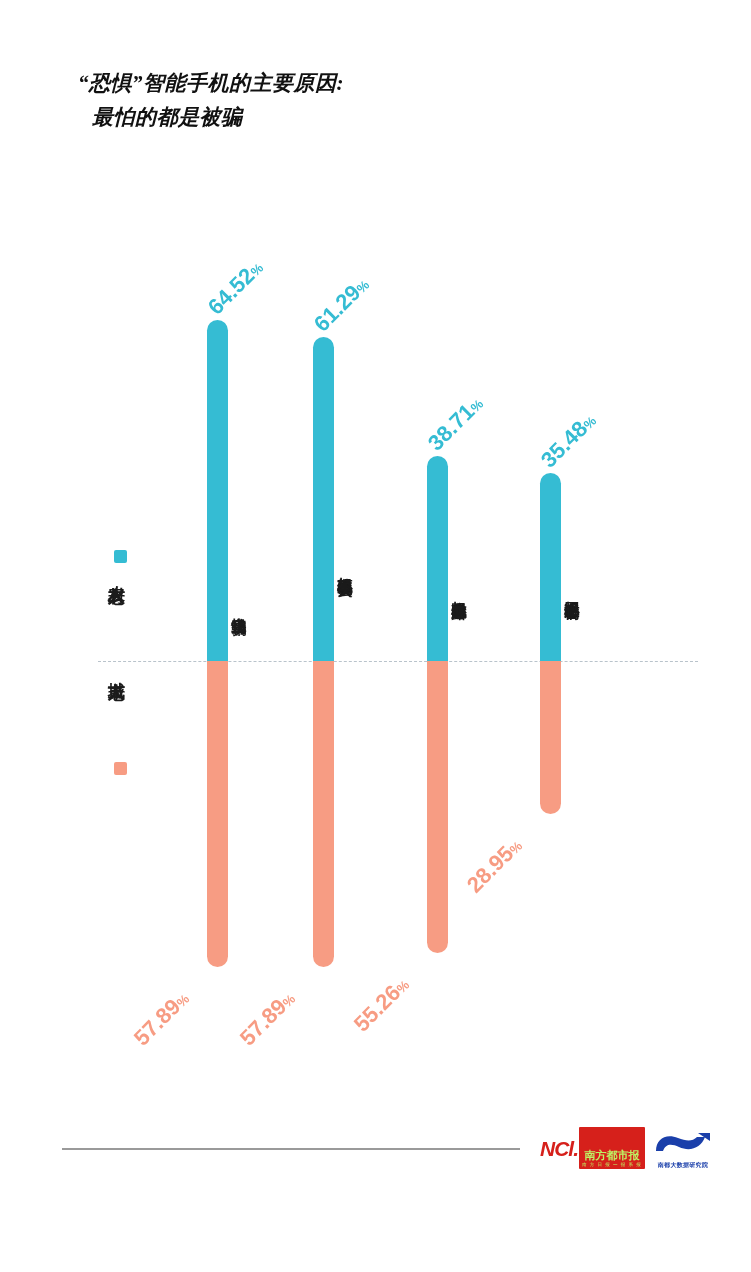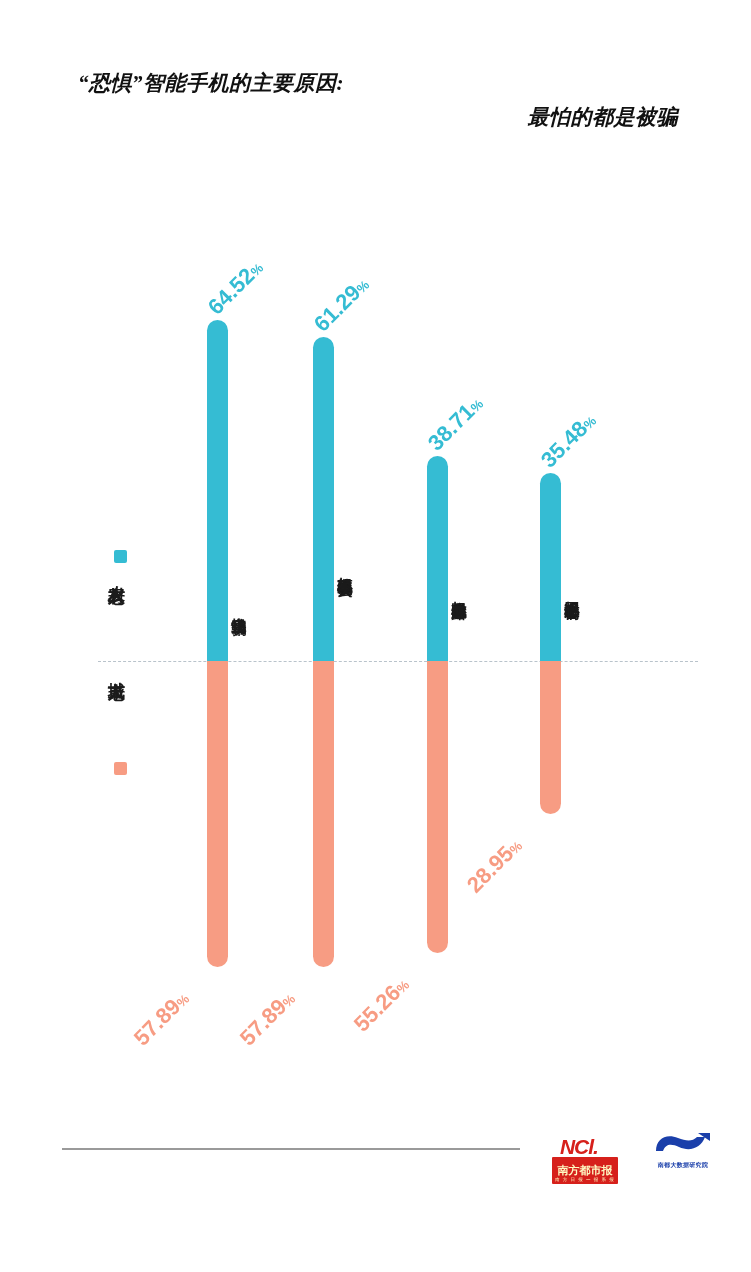--- a/index.html
+++ b/index.html
@@ -27,21 +27,21 @@
   }
   .title-line {
     font-size: 21px;
     font-weight: bold;
     font-style: italic;
     letter-spacing: 0.5px;
     line-height: 34px;
     color: #111111;
     white-space: nowrap;
   }
-  .title-line.second { text-indent: 14px; text-align: right; }
+  .title-line.second { text-indent: 14px; }
 
   
   .chart {
     position: absolute;
     left: 0;
     top: 0;
     width: 751px;
     height: 1100px;
   }
 
@@ -148,35 +148,34 @@
     width: 180px;
     height: 48px;
   }
   .logo-nd {
     position: absolute;
     left: 0;
     top: 8px;
     display: flex;
     align-items: center;
     height: 24px;
-    flex-direction: column;
   }
   .logo-nd-mark {
     font-size: 21px;
     font-weight: bold;
     font-style: italic;
     color: #d6201b;
     letter-spacing: -1px;
     line-height: 1;
   }
   .logo-nd-box {
     background: #d6201b;
-    color: #fef9c3;
-    margin-left: 12px;
-    padding: 4px 3px 1px 3px;
+    color: #bef264;
+    margin-left: 1px;
+    padding: 19px 3px 1px 3px;
     border-radius: 1px;
     text-align: center;
     line-height: 1;
   }
   .logo-nd-name { font-size: 11px; font-weight: bold; letter-spacing: 0px; }
   .logo-nd-sub { font-size: 4.5px; letter-spacing: 1px; margin-top: 1px; }
 
   .logo-nandu {
     position: absolute;
     left: 112px;

